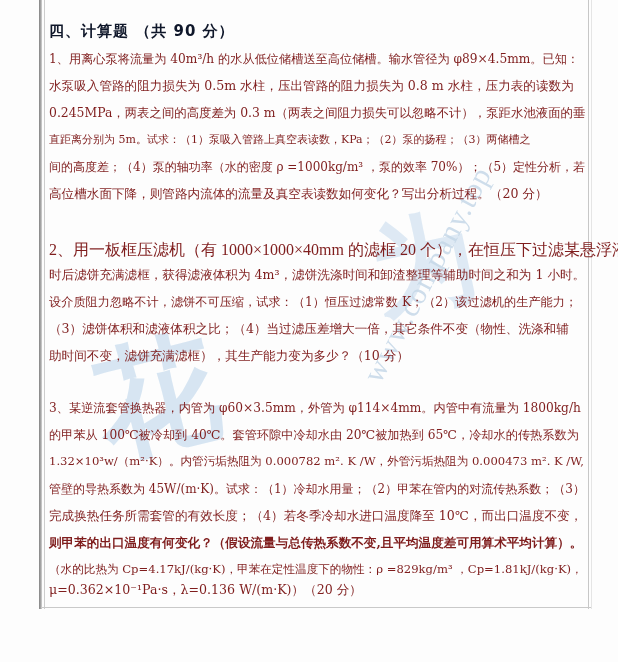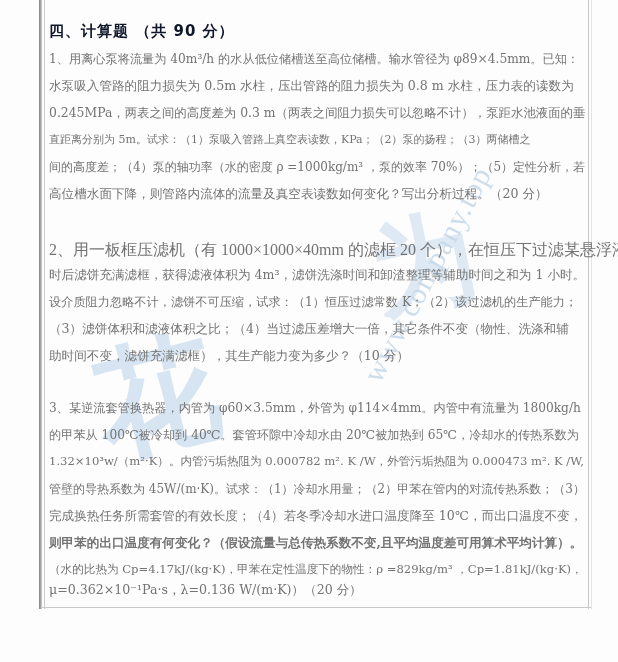--- a/index.html
+++ b/index.html
@@ -116,21 +116,21 @@
   #content {
     position: absolute;
     left: 49px;
     top: 0;
     width: 536px;
     height: 609px;
   }
   .ln {
     position: absolute;
     white-space: nowrap;
-    color: #737373;
+    color: #7f1d1d;
     font-size: 12.6px;
     font-family: "DejaVu Serif", "Liberation Serif", serif;
     letter-spacing: 0px;
   }
   .heading {
     font-size: 15px;
     font-weight: bold;
     letter-spacing: 1px;
     color: #0f172a;
     font-family: "DejaVu Sans", "Liberation Sans", sans-serif;

